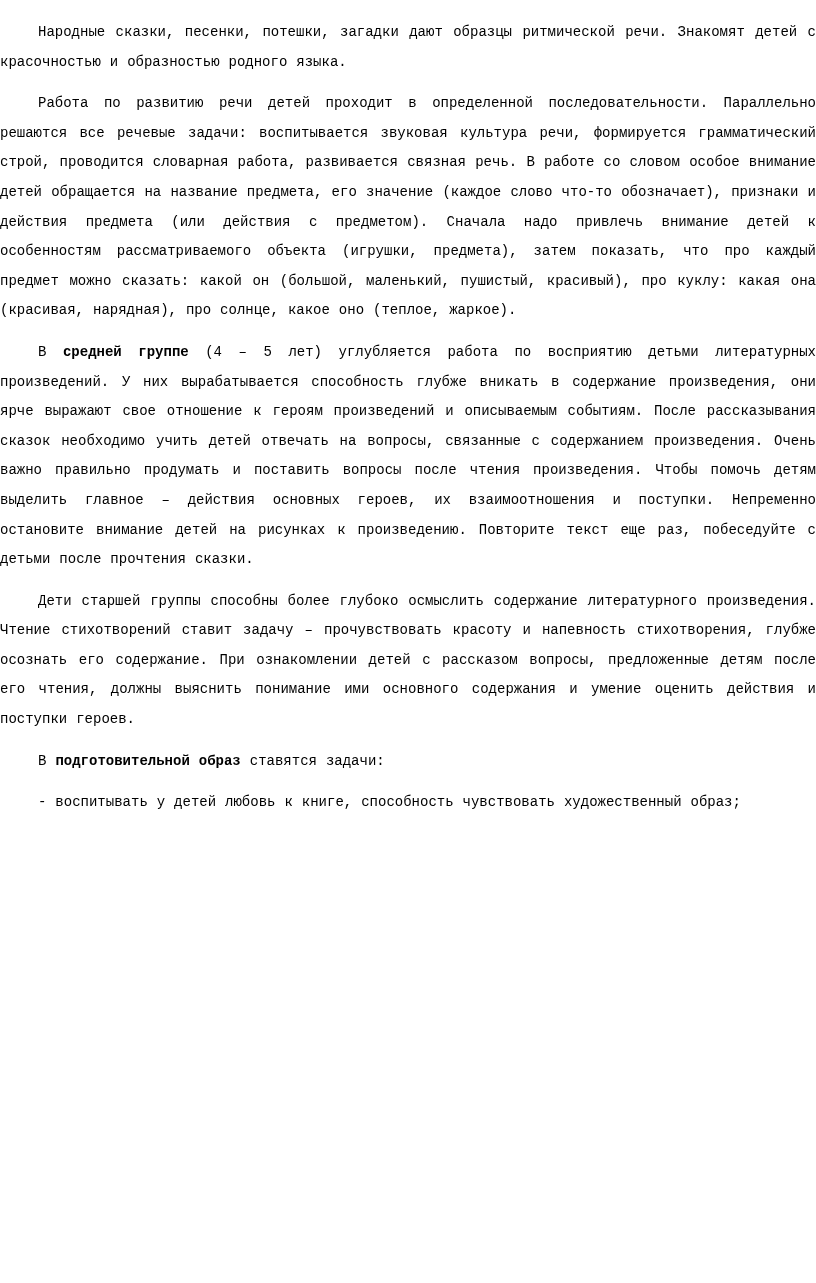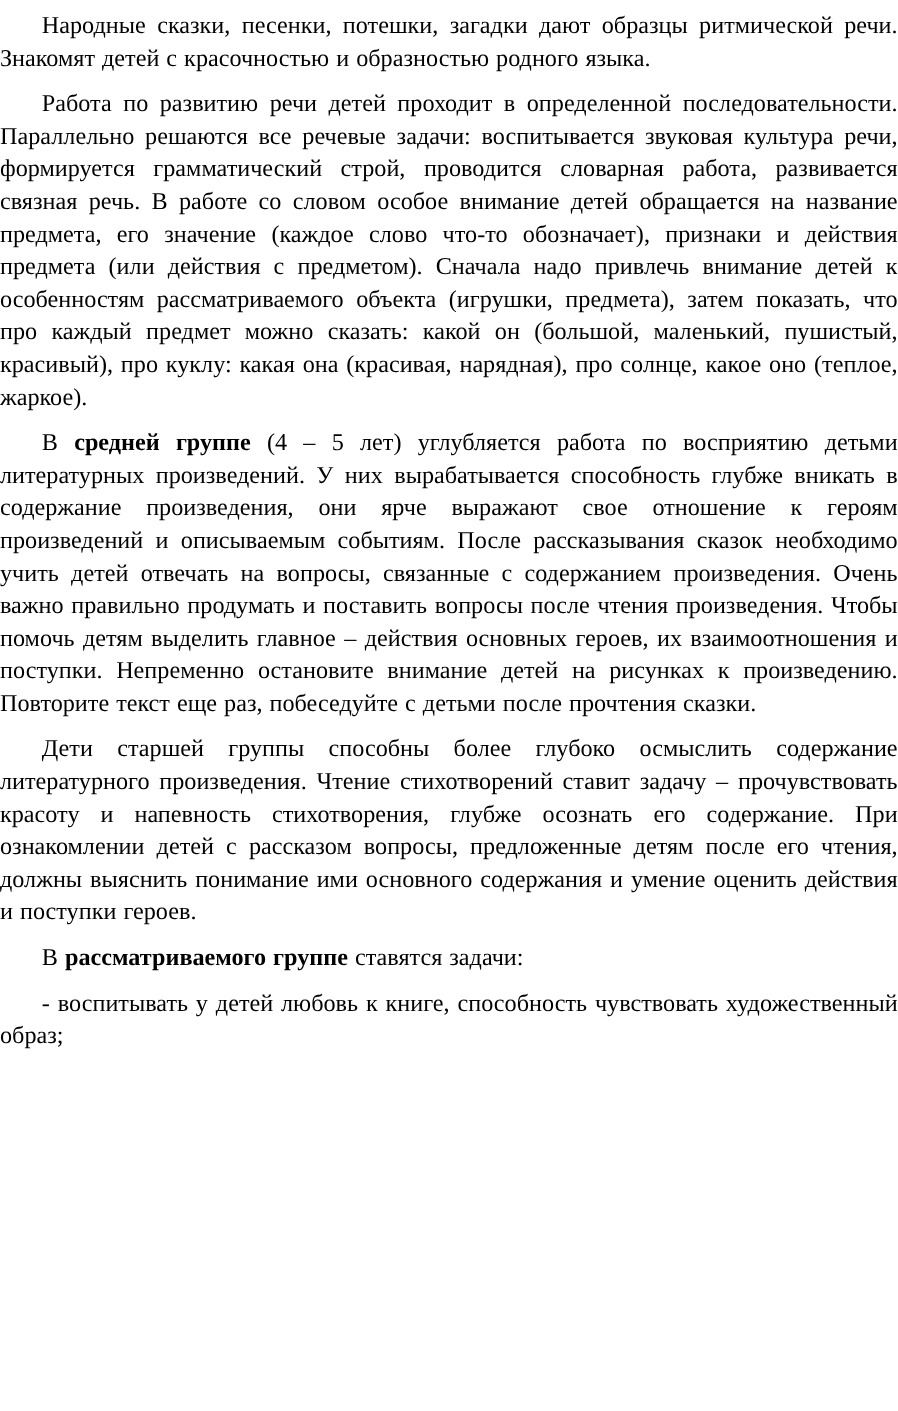--- a/index.html
+++ b/index.html
@@ -4,25 +4,25 @@
 <style>
   html, body {
     margin: 0;
     padding: 0;
     background: #ffffff;
   }
   .page {
     width: 816px;
     height: 1283px;
     box-sizing: border-box;
-    padding-top: 8px;
+    padding-top: 18px;
     background: #ffffff;
     color: #000000;
-    font-family: Liberation Serif, serif;
-    font-size: 22px;
+    font-family: Liberation Mono, monospace;
+    font-size: 14px;
     line-height: 29.6px;
     overflow: hidden;
   }
   p.doc-par {
     margin: 0 0 12px 0;
     text-indent: 38px;
     text-align: justify;
     word-spacing: 0.04em;
   }
   p.doc-par .run-bold {
@@ -31,16 +31,16 @@
 </style>
 </head>
 <body>
 
 <div class="page">
   <div id="doc-body">
       <p class="doc-par"><span class="run">Народные сказки, песенки, потешки, загадки дают образцы ритмической речи. Знакомят детей с красочностью и образностью родного языка.</span></p>
       <p class="doc-par"><span class="run">Работа по развитию речи детей проходит в определенной последовательности. Параллельно решаются все речевые задачи: воспитывается звуковая культура речи, формируется грамматический строй, проводится словарная работа, развивается связная речь. В работе со словом особое внимание детей обращается на название предмета, его значение (каждое слово что-то обозначает), признаки и действия предмета (или действия с предметом). Сначала надо привлечь внимание детей к особенностям рассматриваемого объекта (игрушки, предмета), затем показать, что про каждый предмет можно сказать: какой он (большой, маленький, пушистый, красивый), про куклу: какая она (красивая, нарядная), про солнце, какое оно (теплое, жаркое).</span></p>
       <p class="doc-par"><span class="run">В </span><span class="run-bold">средней группе</span><span class="run"> (4 – 5 лет) углубляется работа по восприятию детьми литературных произведений. У них вырабатывается способность глубже вникать в содержание произведения, они ярче выражают свое отношение к героям произведений и описываемым событиям. После рассказывания сказок необходимо учить детей отвечать на вопросы, связанные с содержанием произведения. Очень важно правильно продумать и поставить вопросы после чтения произведения. Чтобы помочь детям выделить главное – действия основных героев, их взаимоотношения и поступки. Непременно остановите внимание детей на рисунках к произведению. Повторите текст еще раз, побеседуйте с детьми после прочтения сказки.</span></p>
       <p class="doc-par"><span class="run">Дети старшей группы способны более глубоко осмыслить содержание литературного произведения. Чтение стихотворений ставит задачу – прочувствовать красоту и напевность стихотворения, глубже осознать его содержание. При ознакомлении детей с рассказом вопросы, предложенные детям после его чтения, должны выяснить понимание ими основного содержания и умение оценить действия и поступки героев.</span></p>
-      <p class="doc-par"><span class="run">В </span><span class="run-bold">рассматриваемого группе</span><span class="run"> ставятся задачи:</span></p>
+      <p class="doc-par"><span class="run">В </span><span class="run-bold">подготовительной образ</span><span class="run"> ставятся задачи:</span></p>
       <p class="doc-par"><span class="run">- воспитывать у детей любовь к книге, способность чувствовать художественный образ;</span></p>
     </div>
 </div>
 
 </body></html>

